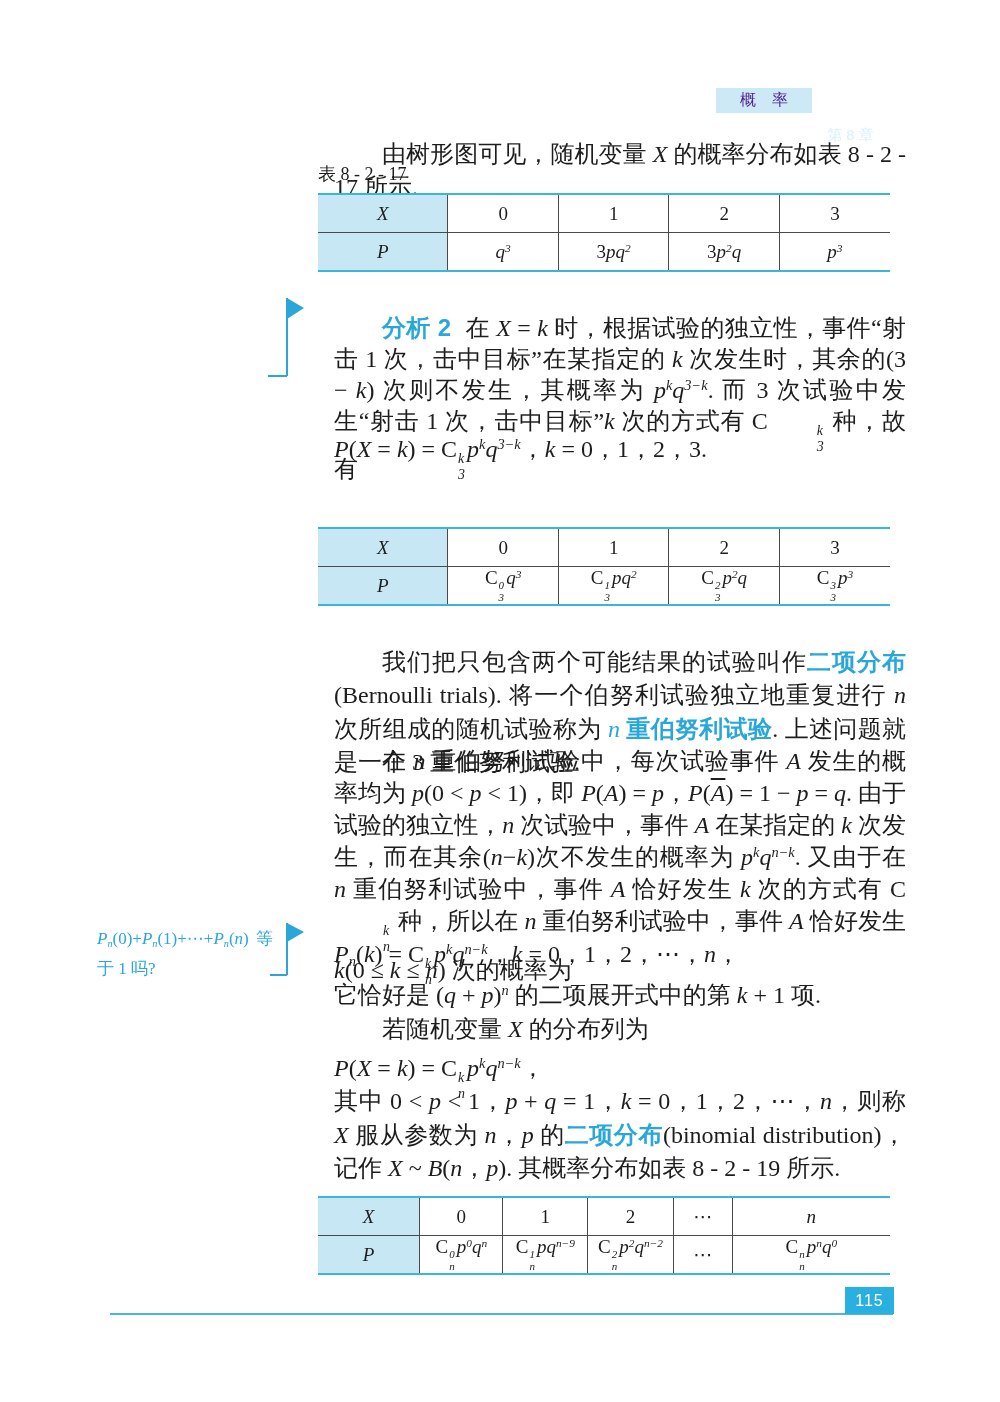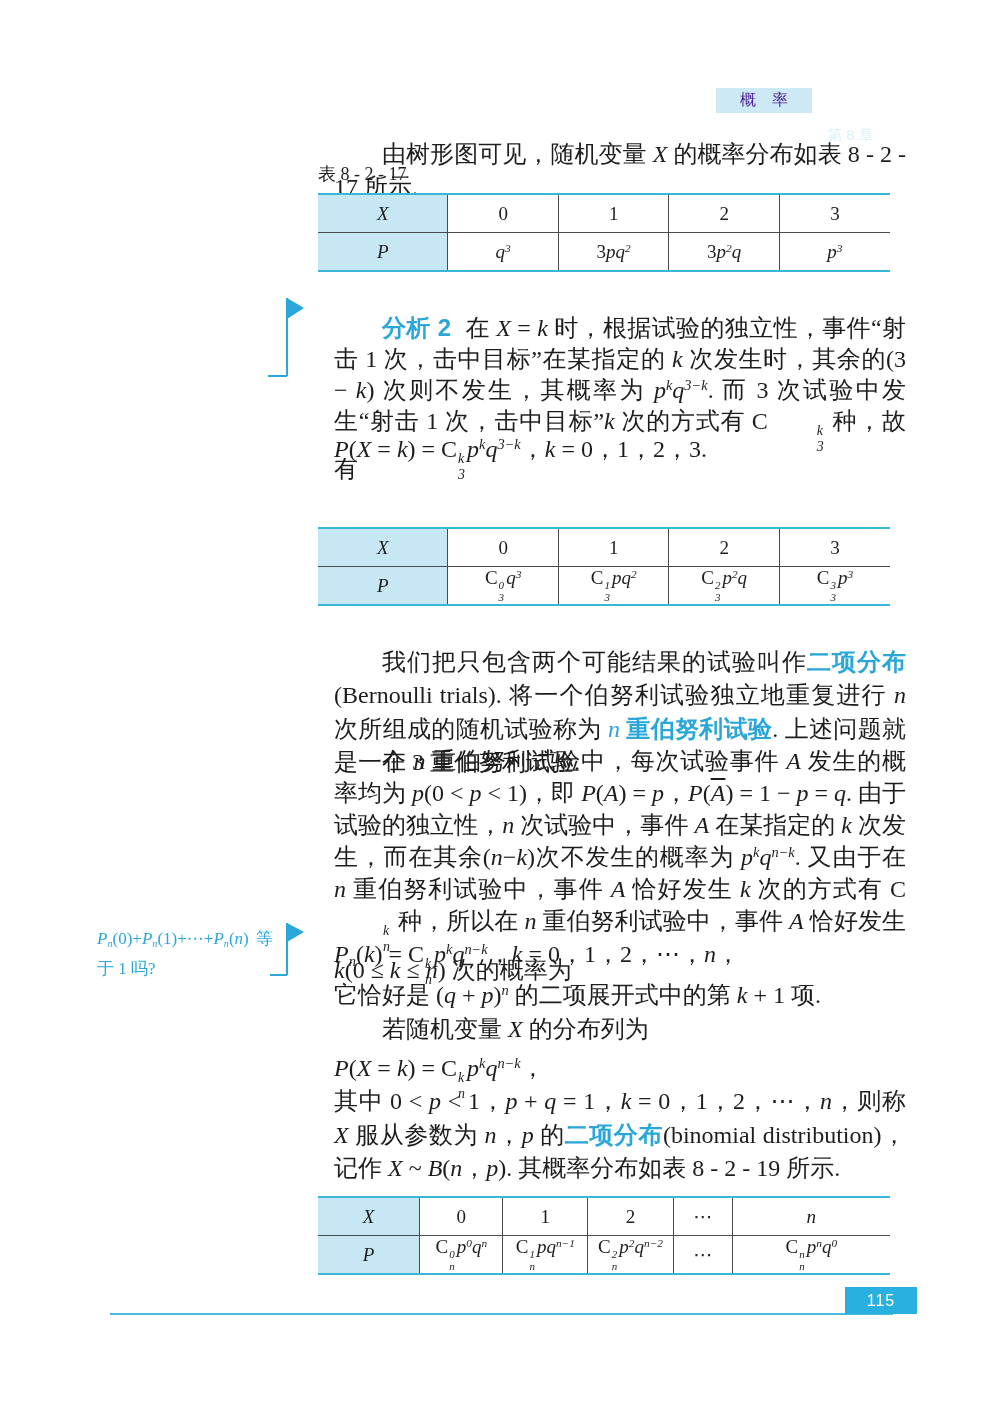--- a/index.html
+++ b/index.html
@@ -49,21 +49,21 @@
   table.dist td{border-left:1px solid #4a4a4a;}
   table.dist tr:first-child th,table.dist tr:first-child td{border-bottom:1px solid #4a4a4a;}
   table.t4 th{width:22.7%;}
   table.t4 td{width:19.32%;}
   
   .sidenote{position:absolute;left:97px;width:176px;color:var(--accent);
     font-size:17px;line-height:30px;text-align:justify;margin:0;}
   .flag{position:absolute;}
   
   .footer-rule{position:absolute;left:110px;top:1313px;width:783px;height:2px;background:#49b9dd;}
-  .page-num{position:absolute;left:845px;top:1287px;width:72px;height:27px;background:var(--page-num-bg);
+  .page-num{position:absolute;left:845px;top:1287px;width:49px;height:27px;background:var(--page-num-bg);
     color:#ffffff;font-family:"Liberation Sans","DejaVu Sans",sans-serif;font-size:16px;
     display:flex;align-items:center;justify-content:center;letter-spacing:1px;}
 </style>
 </head>
 <body>
 
 <div class="page">
 
   <div class="page-header">
     <div class="hdr-subject">概　率</div>
@@ -185,21 +185,21 @@
     </tr>
     <tr>
       <th><span class="var">P</span></th>
       <td>C<span class="stack">
               <span>0</span>
               <span>n</span>
             </span><span class="var">p</span><sup>0</sup><span class="var">q</span><sup>n</sup></td>
       <td>C<span class="stack">
               <span>1</span>
               <span>n</span>
-            </span><span class="var">pq</span><sup>n−1</sup></td>
+            </span><span class="var">pq</span><sup>n−9</sup></td>
       <td>C<span class="stack">
               <span>2</span>
               <span>n</span>
             </span><span class="var">p</span><sup>2</sup><span class="var">q</span><sup>n−2</sup></td>
       <td>⋯</td>
       <td>C<span class="stack">
               <span>n</span>
               <span>n</span>
             </span><span class="var">p</span><sup>n</sup><span class="var">q</span><sup>0</sup></td>
     </tr>

